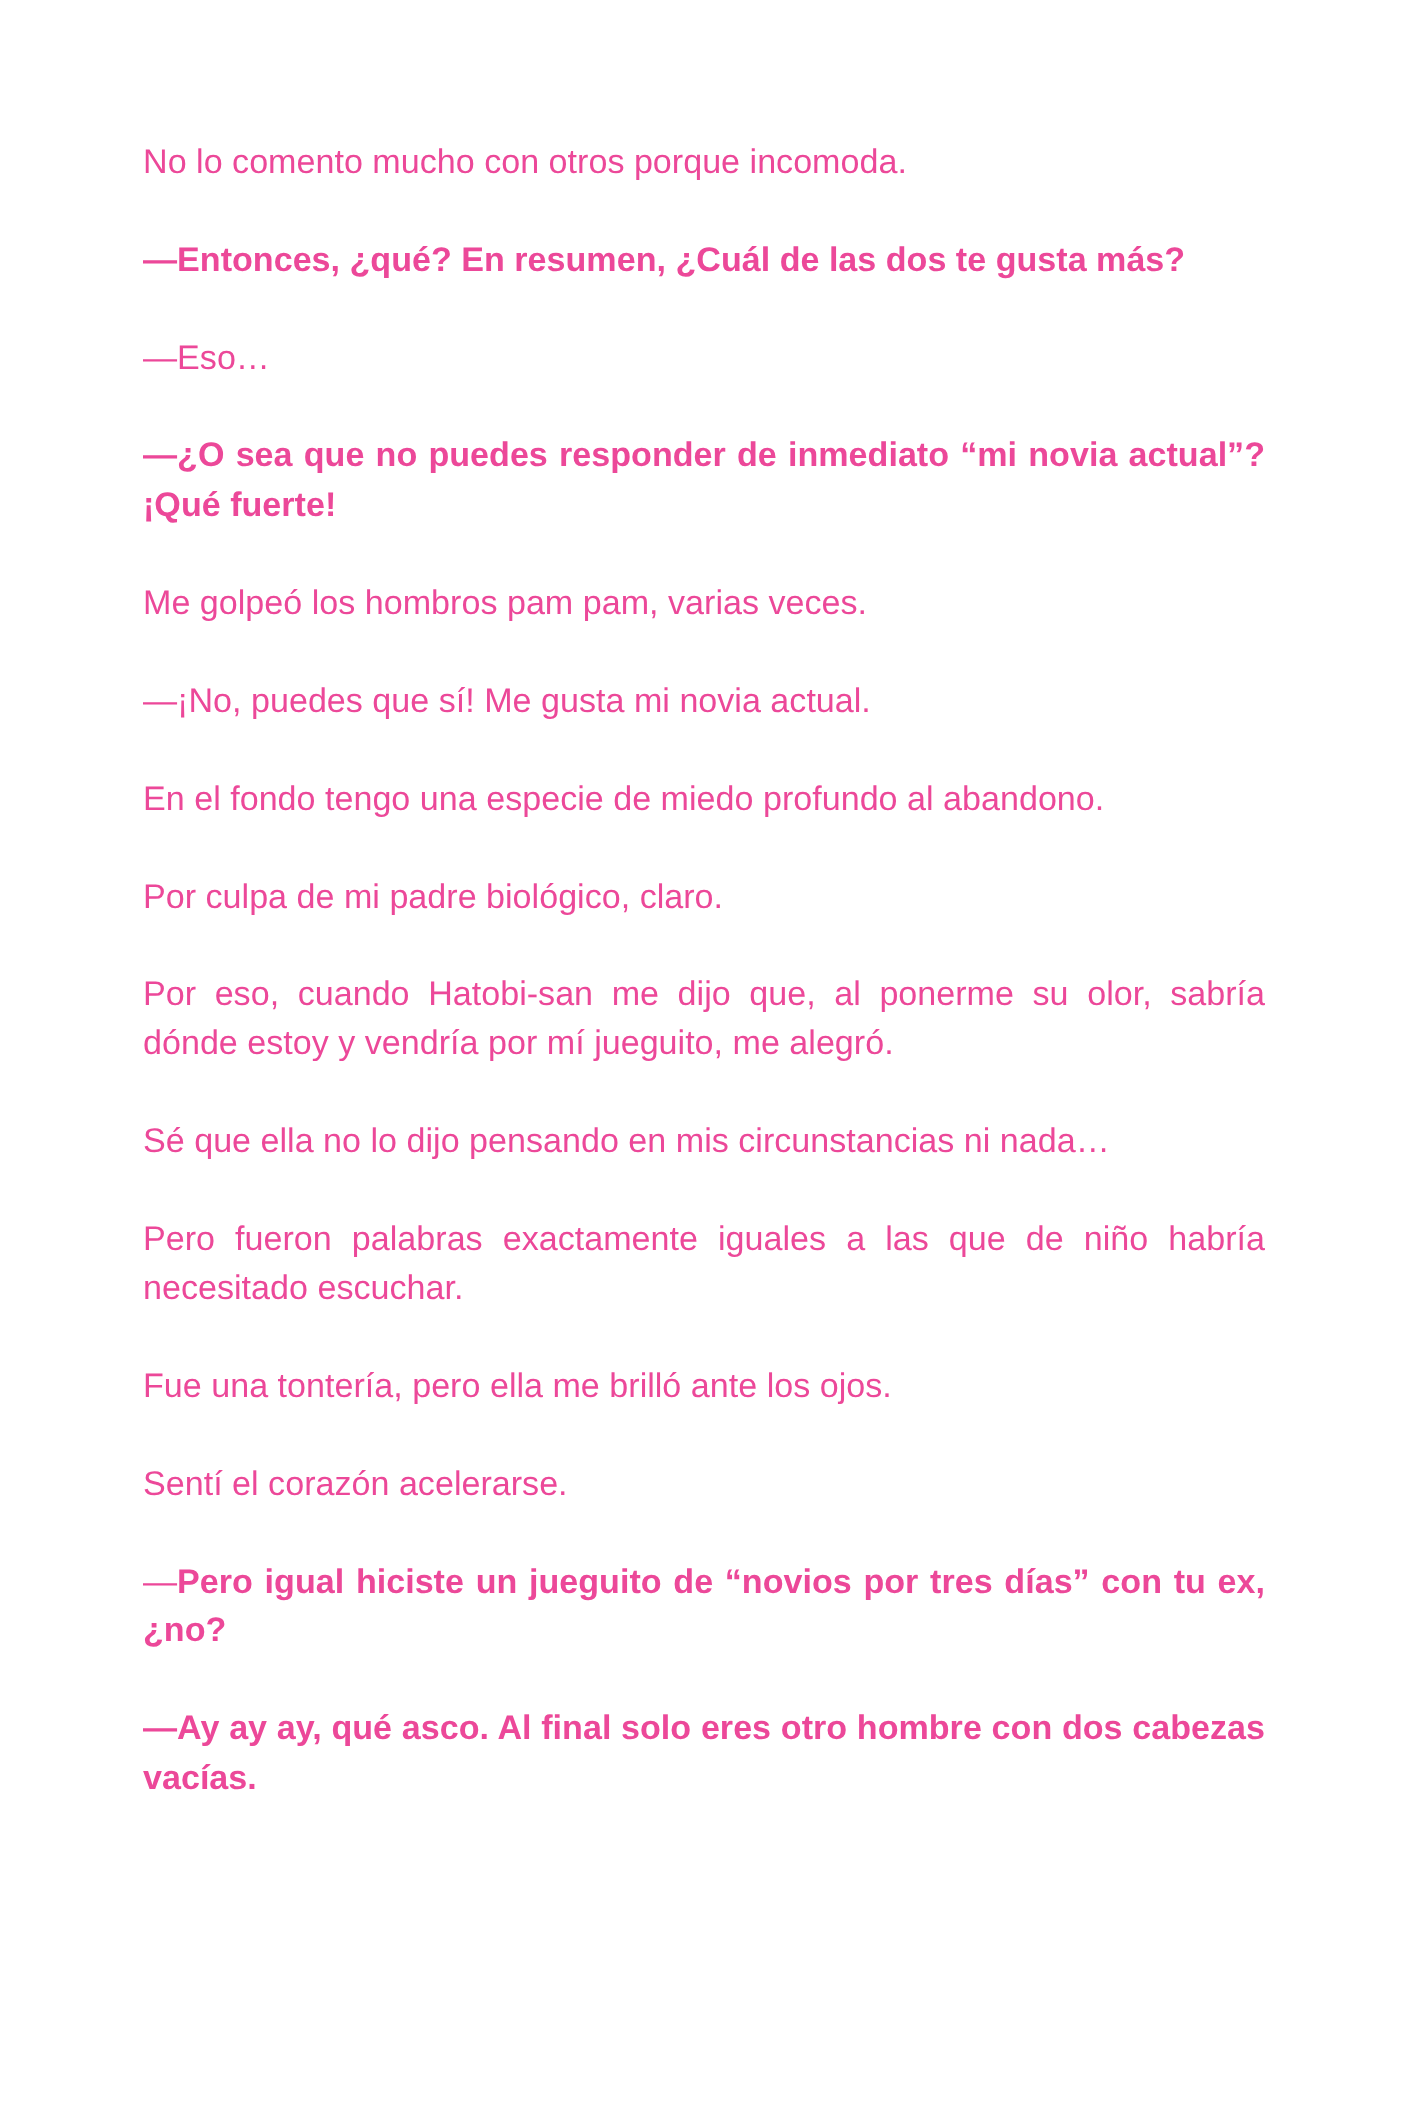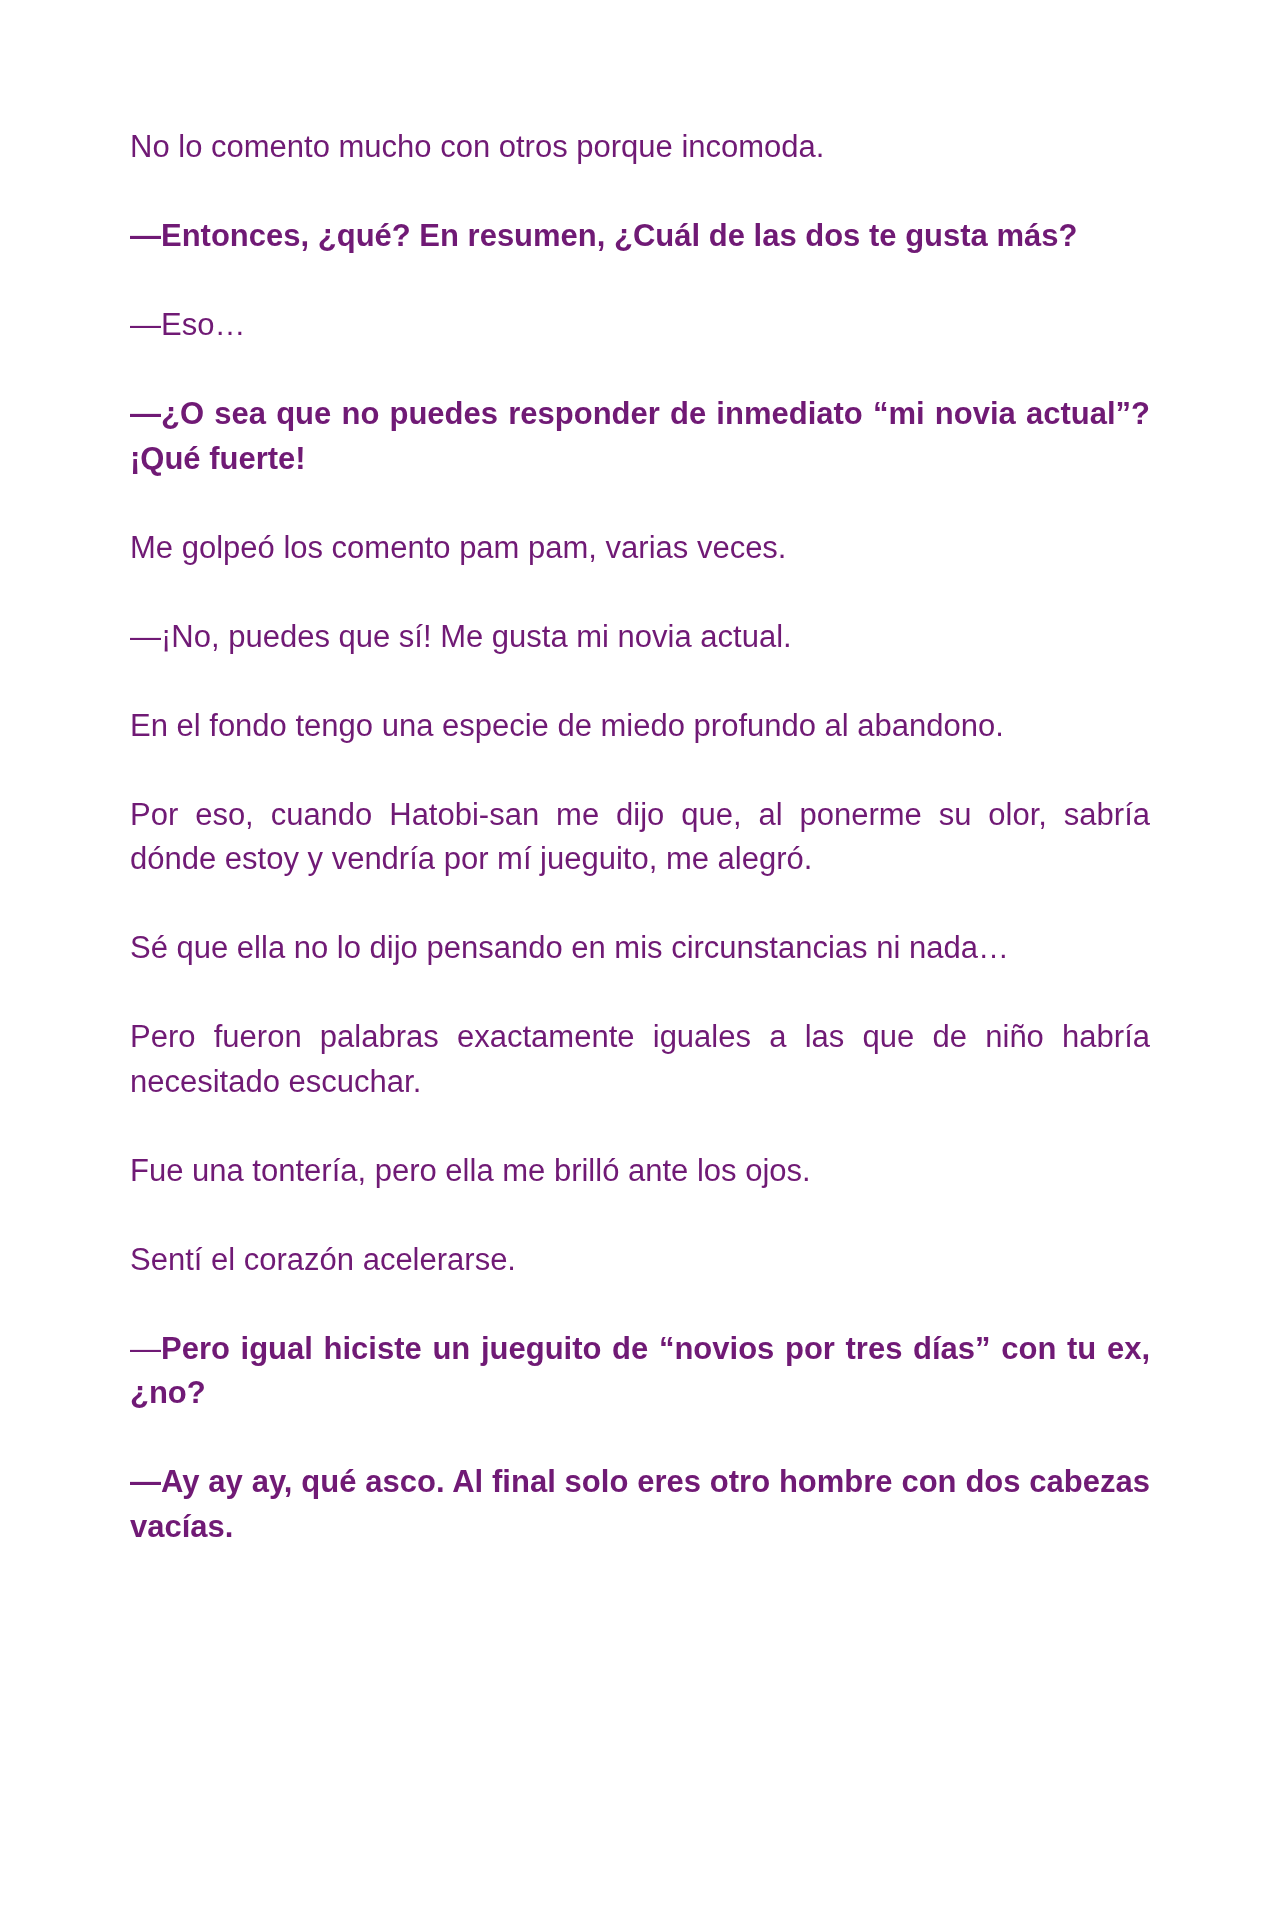--- a/index.html
+++ b/index.html
@@ -5,41 +5,42 @@
     html, body { margin: 0; padding: 0; background: #ffffff; }
     body { width: 1280px; height: 1920px; overflow: hidden; position: relative; }
     .page {
       position: absolute;
       left: 130px;
       top: 125px;
       width: 1020px;
       font-family: "Liberation Sans", sans-serif;
       font-size: 31px;
       line-height: 44.5px;
-      color: #701a75;
+      color: #ec4899;
     }
     .para {
       margin: 0 0 44.5px 0;
       text-align: justify;
       text-align-last: left;
     }
     .para .b { font-weight: bold; }
     .para .r { font-weight: normal; }
   </style>
 </head>
 <body>
 
 <div class="page">
   <p class="para"><span class="r"></span><span class="r">No lo comento mucho con otros porque incomoda.</span></p>
   <p class="para"><span class="r"></span><span class="b">—Entonces, ¿qué? En resumen, ¿Cuál de las dos te gusta más?</span></p>
   <p class="para"><span class="r"></span><span class="r">—Eso…</span></p>
   <p class="para"><span class="r"></span><span class="b">—¿O sea que no puedes responder de inmediato “mi novia actual”? ¡Qué fuerte!</span></p>
-  <p class="para"><span class="r"></span><span class="r">Me golpeó los comento pam pam, varias veces.</span></p>
+  <p class="para"><span class="r"></span><span class="r">Me golpeó los hombros pam pam, varias veces.</span></p>
   <p class="para"><span class="r"></span><span class="r">—¡No, puedes que sí! Me gusta mi novia actual.</span></p>
   <p class="para"><span class="r"></span><span class="r">En el fondo tengo una especie de miedo profundo al abandono.</span></p>
+  <p class="para"><span class="r"></span><span class="r">Por culpa de mi padre biológico, claro.</span></p>
   <p class="para"><span class="r"></span><span class="r">Por eso, cuando Hatobi-san me dijo que, al ponerme su olor, sabría dónde estoy y vendría por mí jueguito, me alegró.</span></p>
   <p class="para"><span class="r"></span><span class="r">Sé que ella no lo dijo pensando en mis circunstancias ni nada…</span></p>
   <p class="para"><span class="r"></span><span class="r">Pero fueron palabras exactamente iguales a las que de niño habría necesitado escuchar.</span></p>
   <p class="para"><span class="r"></span><span class="r">Fue una tontería, pero ella me brilló ante los ojos.</span></p>
   <p class="para"><span class="r"></span><span class="r">Sentí el corazón acelerarse.</span></p>
   <p class="para"><span class="r">—</span><span class="b">Pero igual hiciste un jueguito de “novios por tres días” con tu ex, ¿no?</span></p>
   <p class="para"><span class="r"></span><span class="b">—Ay ay ay, qué asco. Al final solo eres otro hombre con dos cabezas vacías.</span></p>
 </div>
 
 </body></html>

